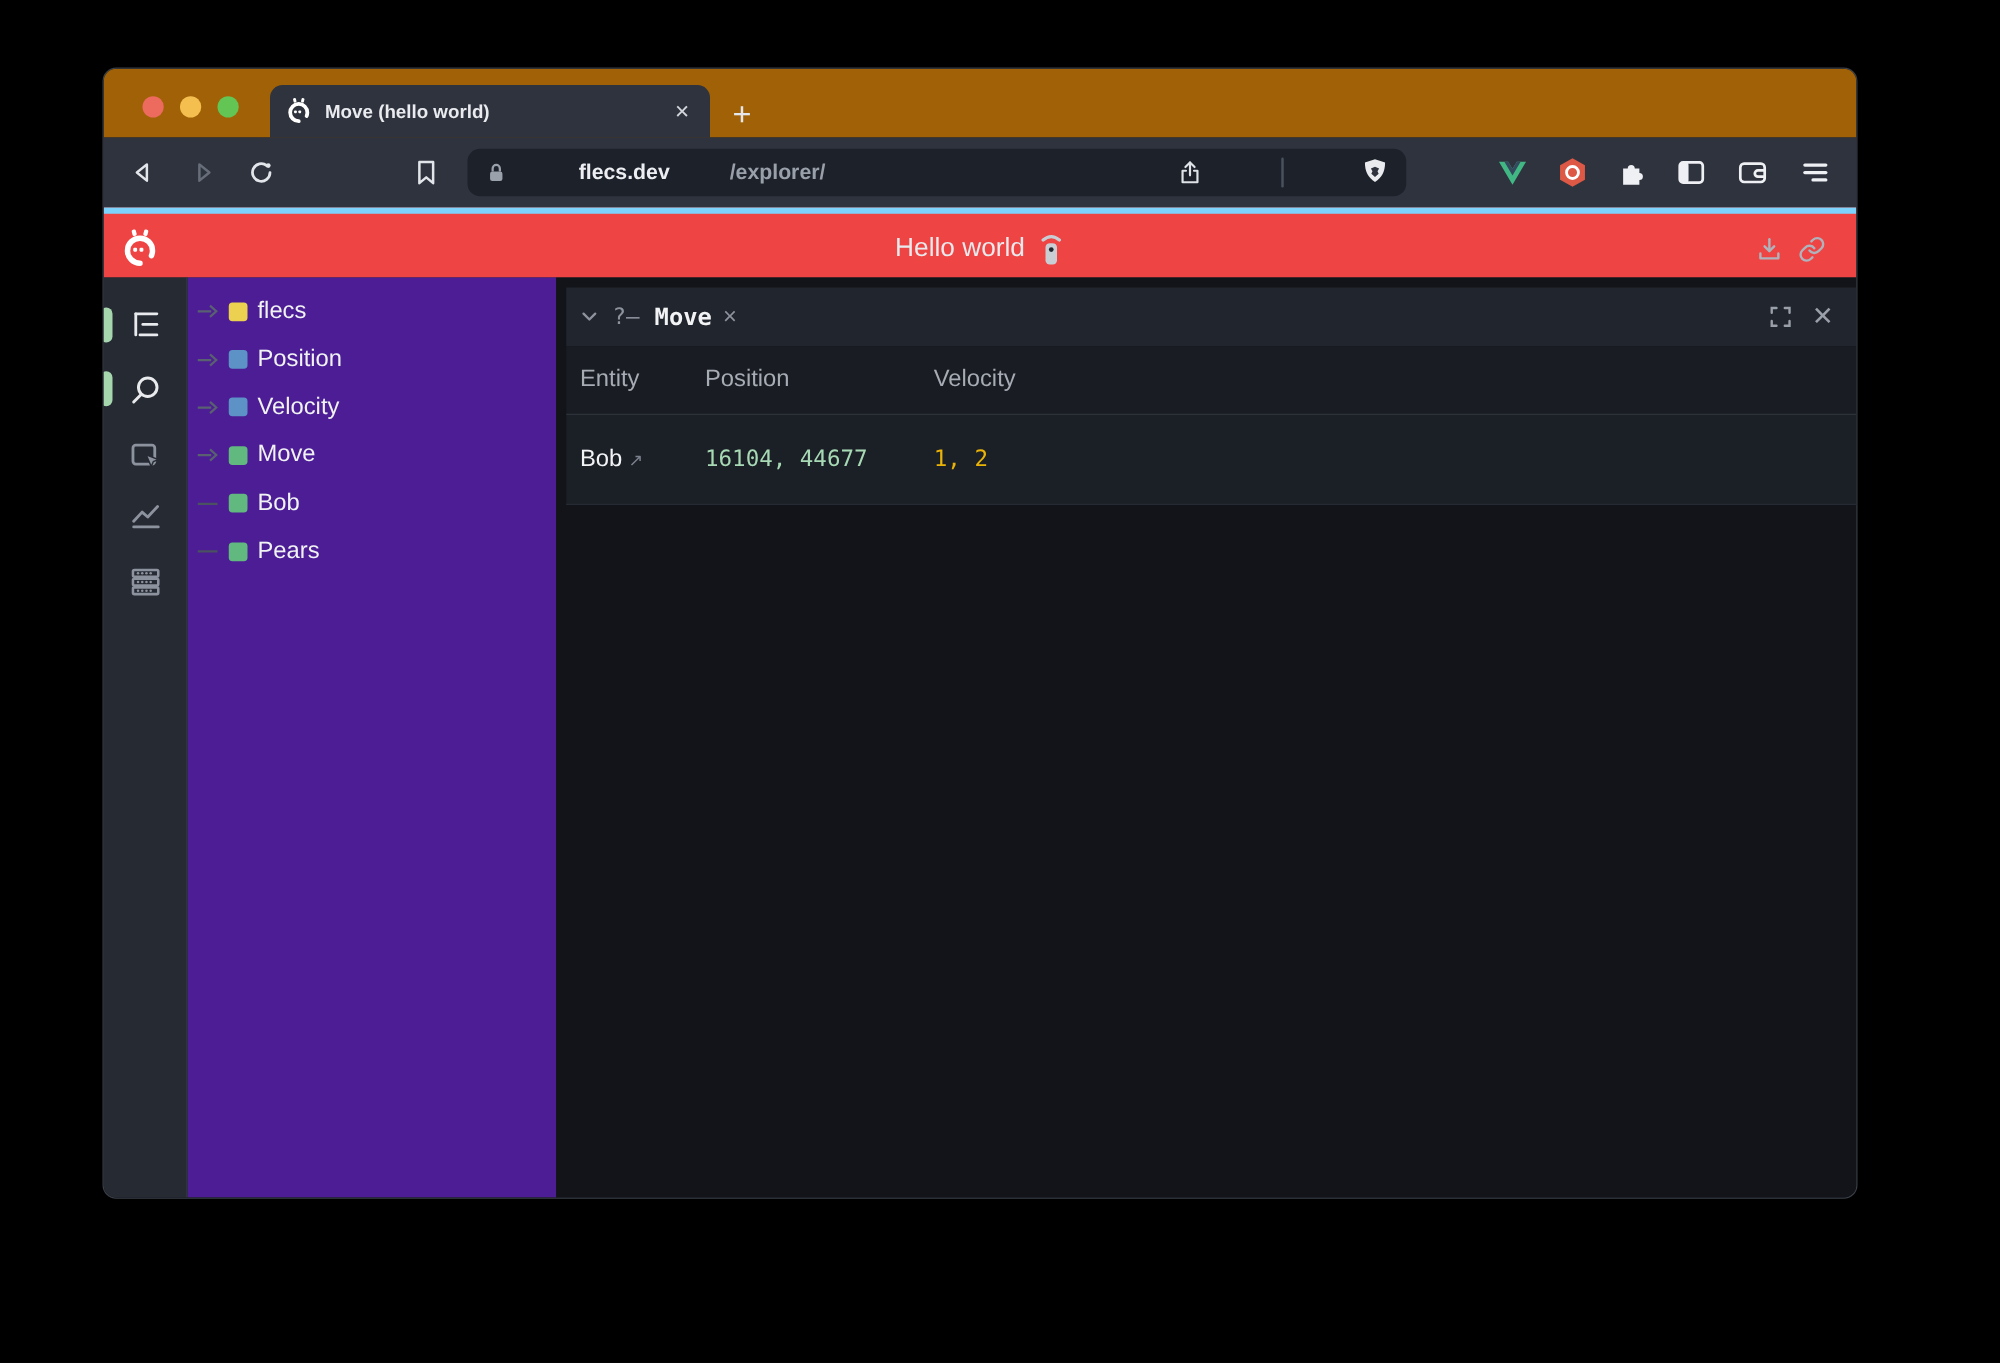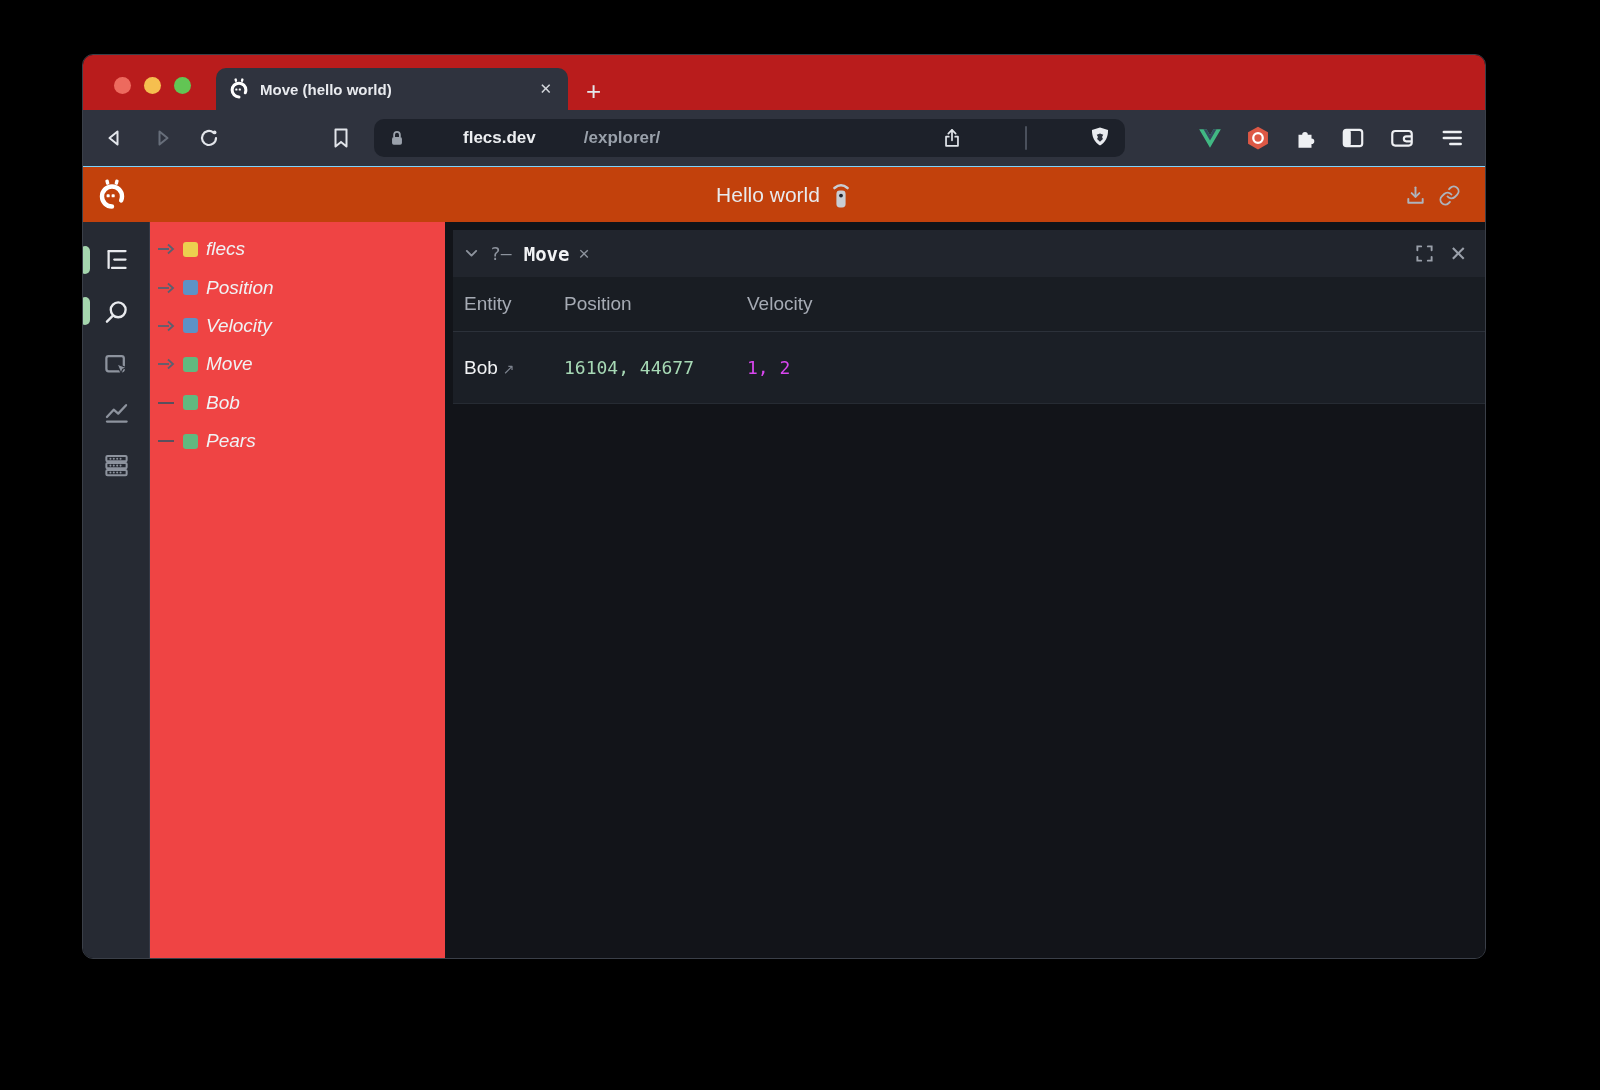--- a/index.html
+++ b/index.html
@@ -2,47 +2,47 @@
 <html><head>
 <meta charset="utf-8">
 <style>
   html,body{margin:0;padding:0;background:#000;}
   .canvas{position:relative;width:1600px;height:1090px;background:#000;overflow:hidden;
           font-family:"Liberation Sans",sans-serif;-webkit-font-smoothing:antialiased;}
   .window{position:absolute;left:83px;top:55px;width:1402px;height:903px;background:#161921;
           border-radius:10px;overflow:hidden;box-shadow:0 18px 60px rgba(0,0,0,.8);
           outline:1px solid #3a3f48;}
   
-  .tabbar{position:relative;height:55px;background:#b91c1c;}
+  .tabbar{position:relative;height:55px;background:#a16207;}
   .tl{position:absolute;top:22px;width:17px;height:17px;border-radius:50%;}
   .tab{position:absolute;left:133px;bottom:0;width:352px;height:42px;background:#2f333e;
        border-radius:10px 10px 0 0;display:flex;align-items:center;padding:0 12px;box-sizing:border-box;}
   .tab-title{color:#e9ebef;font-size:15px;font-weight:600;margin-left:10px;flex:1;white-space:nowrap;overflow:hidden;}
   .tab-close{color:#d3d6db;font-size:15px;cursor:default;padding:2px 4px;}
   .newtab{position:absolute;left:503px;bottom:6px;color:#e4e7eb;font-size:26px;font-weight:300;line-height:26px;}
   
   .toolbar{position:relative;height:56px;background:#2f333e;}
   .tbtn{position:absolute;top:16px;width:24px;height:24px;}
   .urlbar{position:absolute;left:291px;top:9px;width:751px;height:38px;background:#1d212a;
           border-radius:10px;display:flex;align-items:center;padding:0 14px;box-sizing:border-box;gap:48px;}
   .url-domain{color:#eceef1;font-size:17px;font-weight:600;margin-left:9px;}
   .url-path{color:#99a0aa;font-size:17px;font-weight:600;}
   .urlbar .spacer{flex:1;}
   .url-divider{width:2px;height:24px;background:#4a505c;border-radius:1px;margin:0 14px;}
   .extrow .tbtn{top:15px;}
   
-  .appheader{position:relative;height:56px;background:#c2410c;border-top:1px solid #7dd3fc;box-sizing:border-box;}
+  .appheader{position:relative;height:56px;background:#ef4444;border-top:5px solid #7dd3fc;box-sizing:border-box;}
   .apptitle{position:absolute;left:0;right:0;top:0;height:56px;display:flex;align-items:center;justify-content:center;gap:10px;}
   .apptitle span{color:#e8eaed;font-size:21px;}
   
   .content{position:absolute;top:167px;bottom:0;left:0;right:0;display:flex;}
   .iconstrip{position:relative;width:67px;background:#262a33;border-right:1px solid #343945;box-sizing:border-box;flex:none;}
   .strip-icon{position:absolute;left:20px;width:27px;height:27px;}
   .pill{position:absolute;left:-3px;width:10px;height:28px;border-radius:5px;}
-  .treepanel{width:295px;background:#ef4444;flex:none;padding-top:8px;box-sizing:border-box;font-style:italic;}
+  .treepanel{width:295px;background:#4c1d95;flex:none;padding-top:8px;box-sizing:border-box;}
   .trow{height:38.4px;display:flex;align-items:center;padding-left:8px;}
   .tconn{width:20px;height:12px;margin-right:5px;flex:none;}
   .tsq{width:15px;height:15px;border-radius:3px;margin-right:8px;flex:none;}
   .tlabel{color:#f0f2f4;font-size:19px;}
   .mainpanel{flex:1;background:#121419;position:relative;}
   .pheader{margin-left:8px;margin-top:8px;height:47px;background:#21252d;display:flex;align-items:center;padding:0 18px 0 10px;}
   .q-glyph{font-family:"DejaVu Sans Mono",monospace;color:#8d939d;font-size:18px;margin-left:10px;}
   .q-title{font-family:"DejaVu Sans Mono",monospace;color:#f2f3f5;font-size:19px;font-weight:bold;margin-left:12px;}
   .q-close{color:#8d939d;font-size:19px;margin-left:9px;}
   .ph-spacer{flex:1;}
@@ -342,20 +342,20 @@
         </div>
 
         <div class="trowdata">
           <div class="c1">
             <span class="entity-name">Bob</span><span class="entity-link">↗</span>
           </div>
           <div class="c2">
             <span class="val" style="color: rgb(167, 217, 181);">16104, 44677</span>
           </div>
           <div>
-            <span class="val" style="color: #d946ef;">1, 2</span>
+            <span class="val" style="color: #eab308;">1, 2</span>
           </div>
         </div>
       </div>
 
     </div>
   </div>
 </div>
 
 </body></html>

